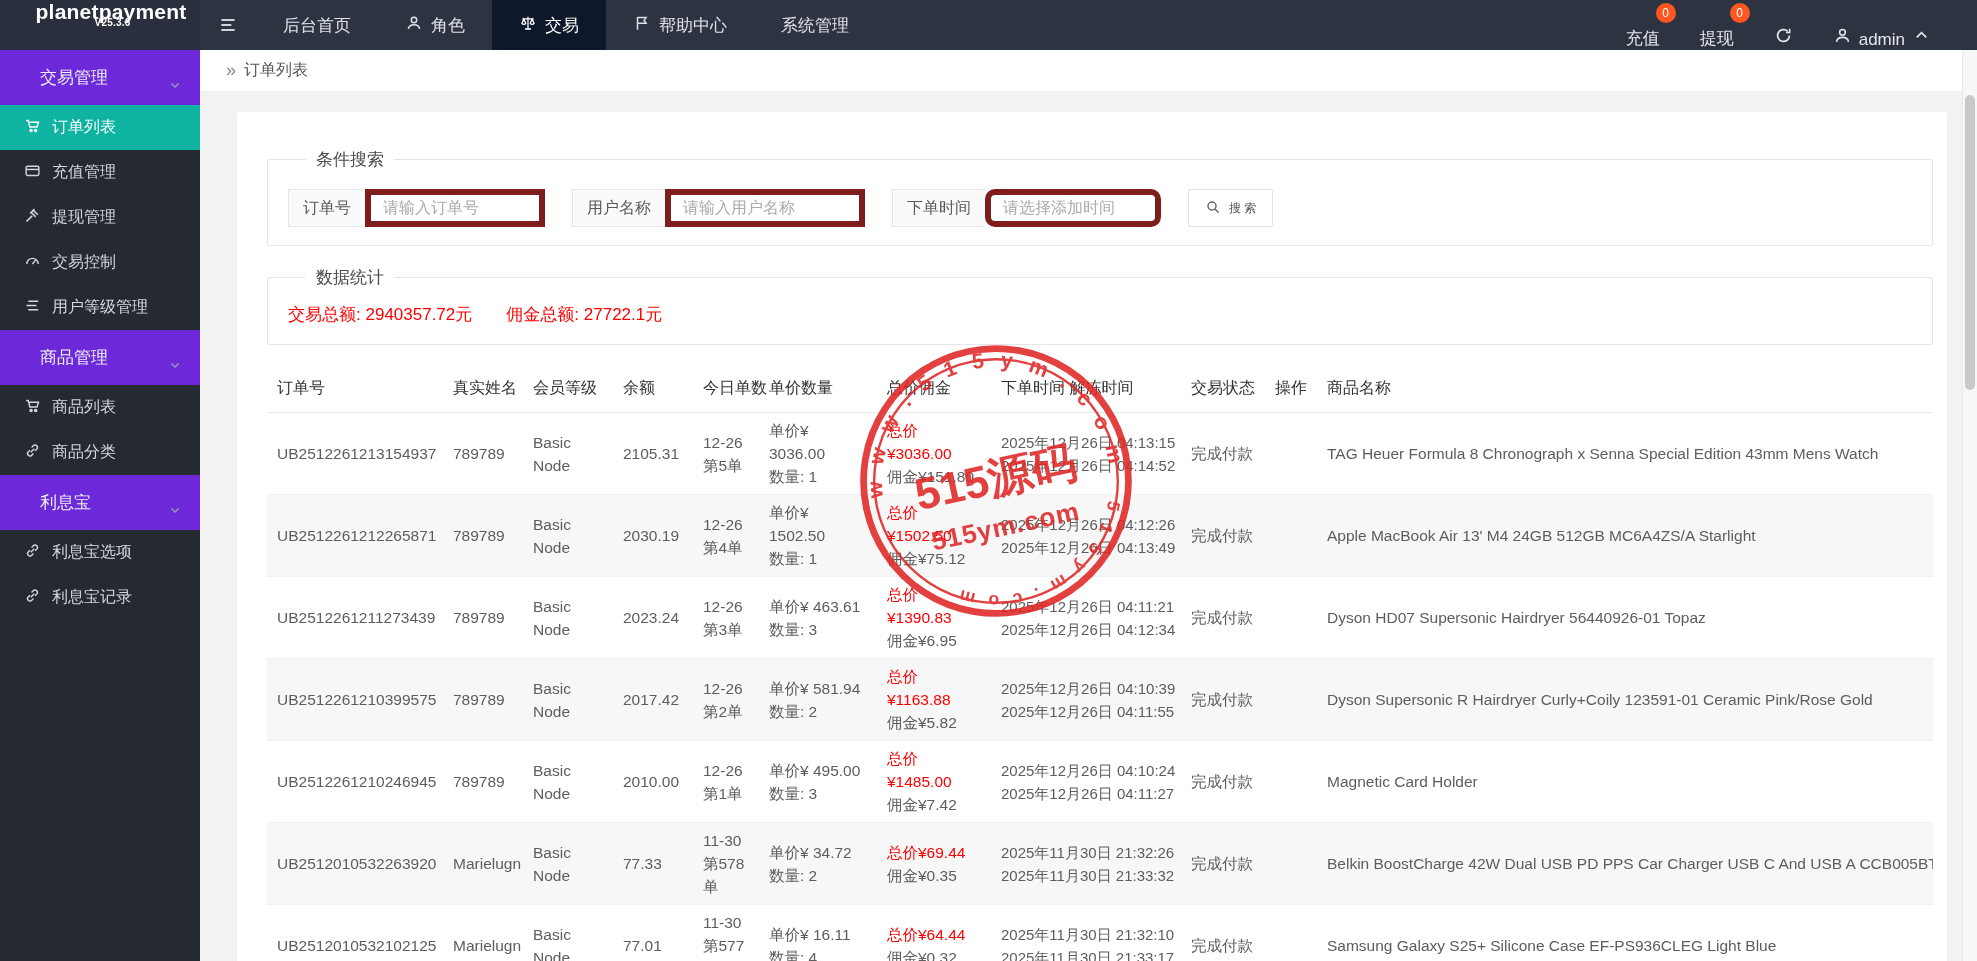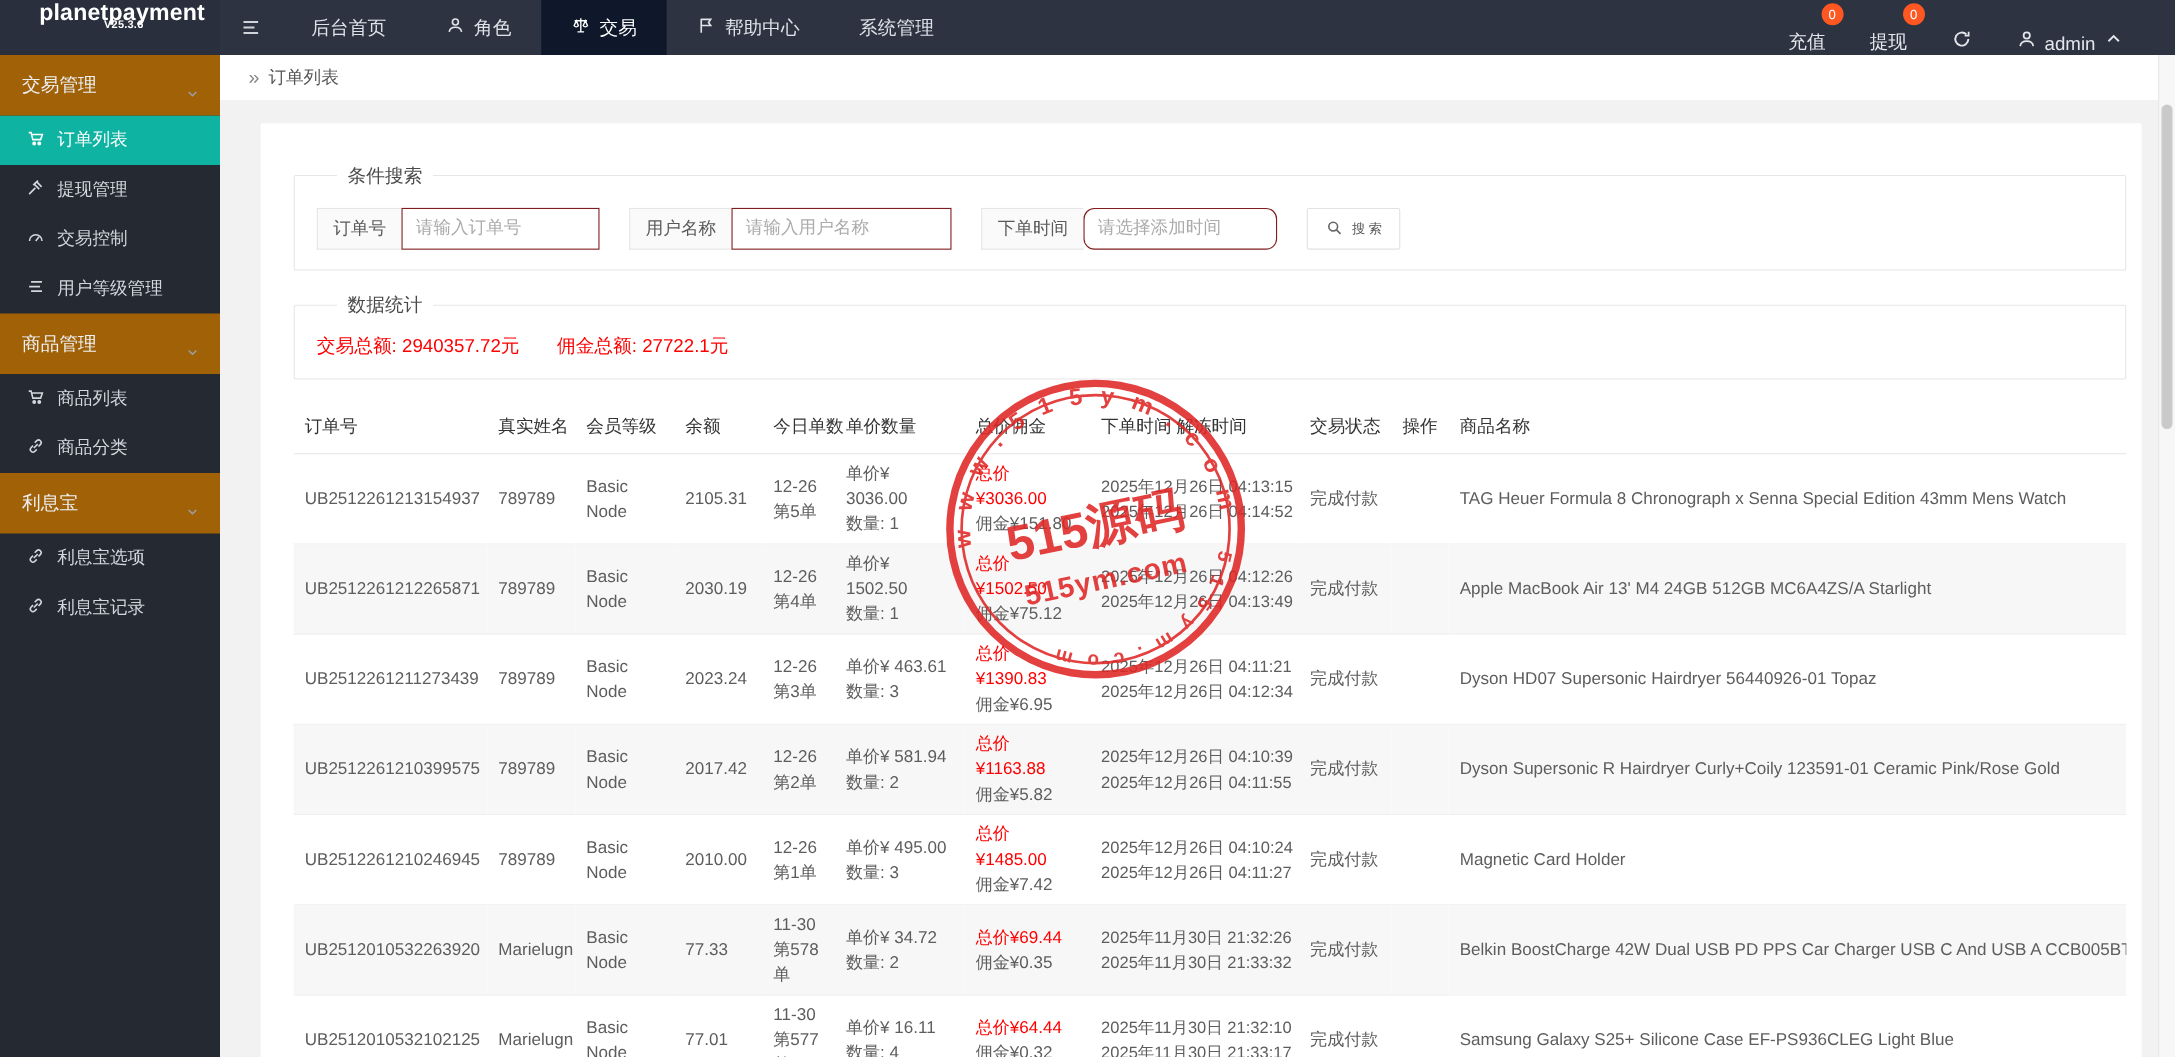--- a/index.html
+++ b/index.html
@@ -22,43 +22,43 @@
   .header-right { margin-left:auto; display:flex; align-items:stretch; padding-right:26px; }
   .tool { position:relative; display:flex; align-items:flex-end; gap:7px; padding:0 20px;
     color:#e3e6ea; font-size:17px; cursor:pointer; }
   .badge { position:absolute; top:3px; right:4px; min-width:20px; height:20px; border-radius:10px;
     background:#ff5722; color:#fff; font-size:12px; font-style:normal; display:flex;
     align-items:center; justify-content:center; padding:0 4px; }
   .tool svg { width:19px; height:19px; }
 
   
   aside { position:fixed; top:50px; left:0; bottom:0; width:200px; background:#252932; z-index:20; }
-  .side-group { position:relative; height:55px; display:flex; align-items:center; padding:0 20px;
-    background:#a16207; color:#eef0f4; font-size:17px; cursor:pointer; }
+  .side-group { position:relative; height:55px; display:flex; align-items:center; padding:0 40px;
+    background:#6d28d9; color:#eef0f4; font-size:17px; cursor:pointer; }
   .side-group svg { position:absolute; right:18px; width:14px; height:14px; color:#9aa0ab; }
   .side-item { height:45px; display:flex; align-items:center; gap:11px; padding:0 24px;
     color:#d2d6dd; font-size:16px; cursor:pointer; }
   .side-item svg { width:17px; height:17px; flex:none; }
   .side-item.active { background:#0fb3a2; color:#fff; }
 
   
   main { margin-left:200px; padding-top:50px; }
   .breadcrumb { height:42px; background:#fff; border-bottom:1px solid #efefef;
     display:flex; align-items:center; padding:0 26px; font-size:16px; color:#555; gap:8px; }
   .bc-icon { color:#888; font-size:18px; }
   .content { padding:20px 30px 0 37px; }
   .card { background:#fff; border-radius:2px; padding:36px 14px 30px 30px; min-height:840px; }
 
   fieldset { border:1px solid #e6e6e6; border-radius:2px; margin-bottom:20px; padding:18px 20px; }
   legend { margin-left:18px; padding:0 10px; font-size:17px; color:#4a4a4a; }
   .search-row { display:flex; align-items:center; }
   .fgroup { display:flex; align-items:stretch; margin-right:27px; }
   .fgroup label { background:#fafafa; border:1px solid #e6e6e6; border-right:none;
     display:flex; align-items:center; padding:0 14px; font-size:16px; color:#595959; height:38px; }
-  .fgroup input { border:1px solid #7f1d1d; height:38px; padding:0 12px; font-size:16px;
+  .fgroup input { border:6px solid #7f1d1d; height:38px; padding:0 12px; font-size:16px;
     color:#333; outline:none; font-family:inherit; }
   .fgroup input::placeholder { color:#ababab; }
   .in-order { width:180px; } .in-user { width:200px; } .in-time { width:176px;border-radius:10px; }
   .search-btn { display:flex; align-items:center; gap:8px; height:38px; padding:0 16px;
     background:#fff; border:1px solid #e2e2e2; border-radius:2px; font-size:12px; color:#555;
     cursor:pointer; font-family:inherit; }
   .search-btn svg { width:16px; height:16px; color:#666; }
 
   .stats-field { padding:14px 20px 18px; }
   .stats { display:flex; gap:34px; font-size:17px; color:#ff0000; }
@@ -162,20 +162,27 @@
           </svg>
         </span>
     </div>
     <div class="side-item active">
       <span><svg viewBox="0 0 24 24" fill="none" stroke="currentColor" stroke-width="2">
             <path d="M3 5h3l2.3 9h10l2.2-6.6H7.2"></path>
             <circle cx="10" cy="19" r="1.5" fill="currentColor"></circle>
             <circle cx="16.5" cy="19" r="1.5" fill="currentColor"></circle>
           </svg></span>
       <span>订单列表</span>
+      </div>
+    <div class="side-item">
+      <span><svg viewBox="0 0 24 24" fill="none" stroke="currentColor" stroke-width="2">
+            <rect x="3" y="6" width="18" height="13" rx="2"></rect>
+            <path d="M3 10.5h18"></path>
+          </svg></span>
+      <span>充值管理</span>
       </div>
     <div class="side-item">
       <span><svg viewBox="0 0 24 24" fill="none" stroke="currentColor" stroke-width="2.2">
             <path d="M13 4.5l6.5 6.5M10 7.5l6.5 6.5M14.8 3l-6 6M3.5 20.5l8-8"></path>
           </svg></span>
       <span>提现管理</span>
       </div>
     <div class="side-item">
       <span><svg viewBox="0 0 24 24" fill="none" stroke="currentColor" stroke-width="2">
             <path d="M4 17a8 8 0 1 1 16 0"></path>

